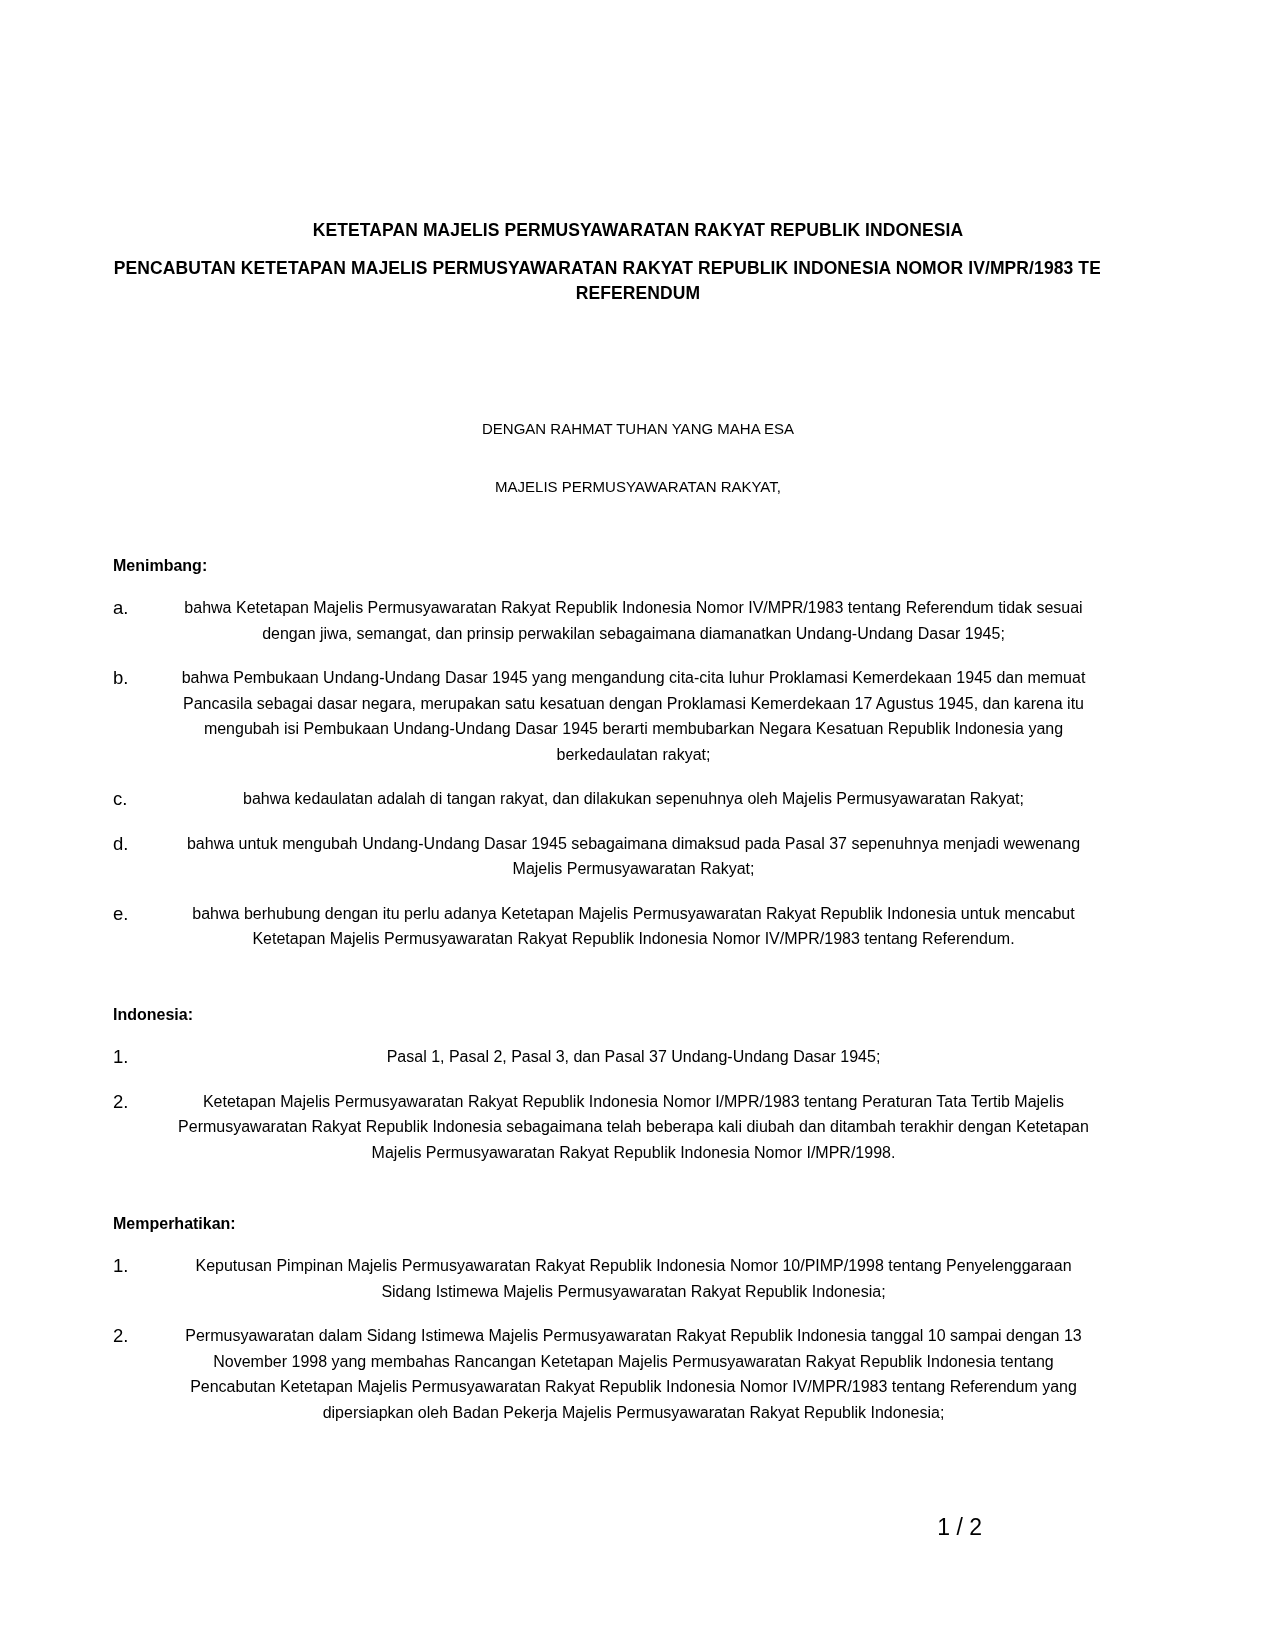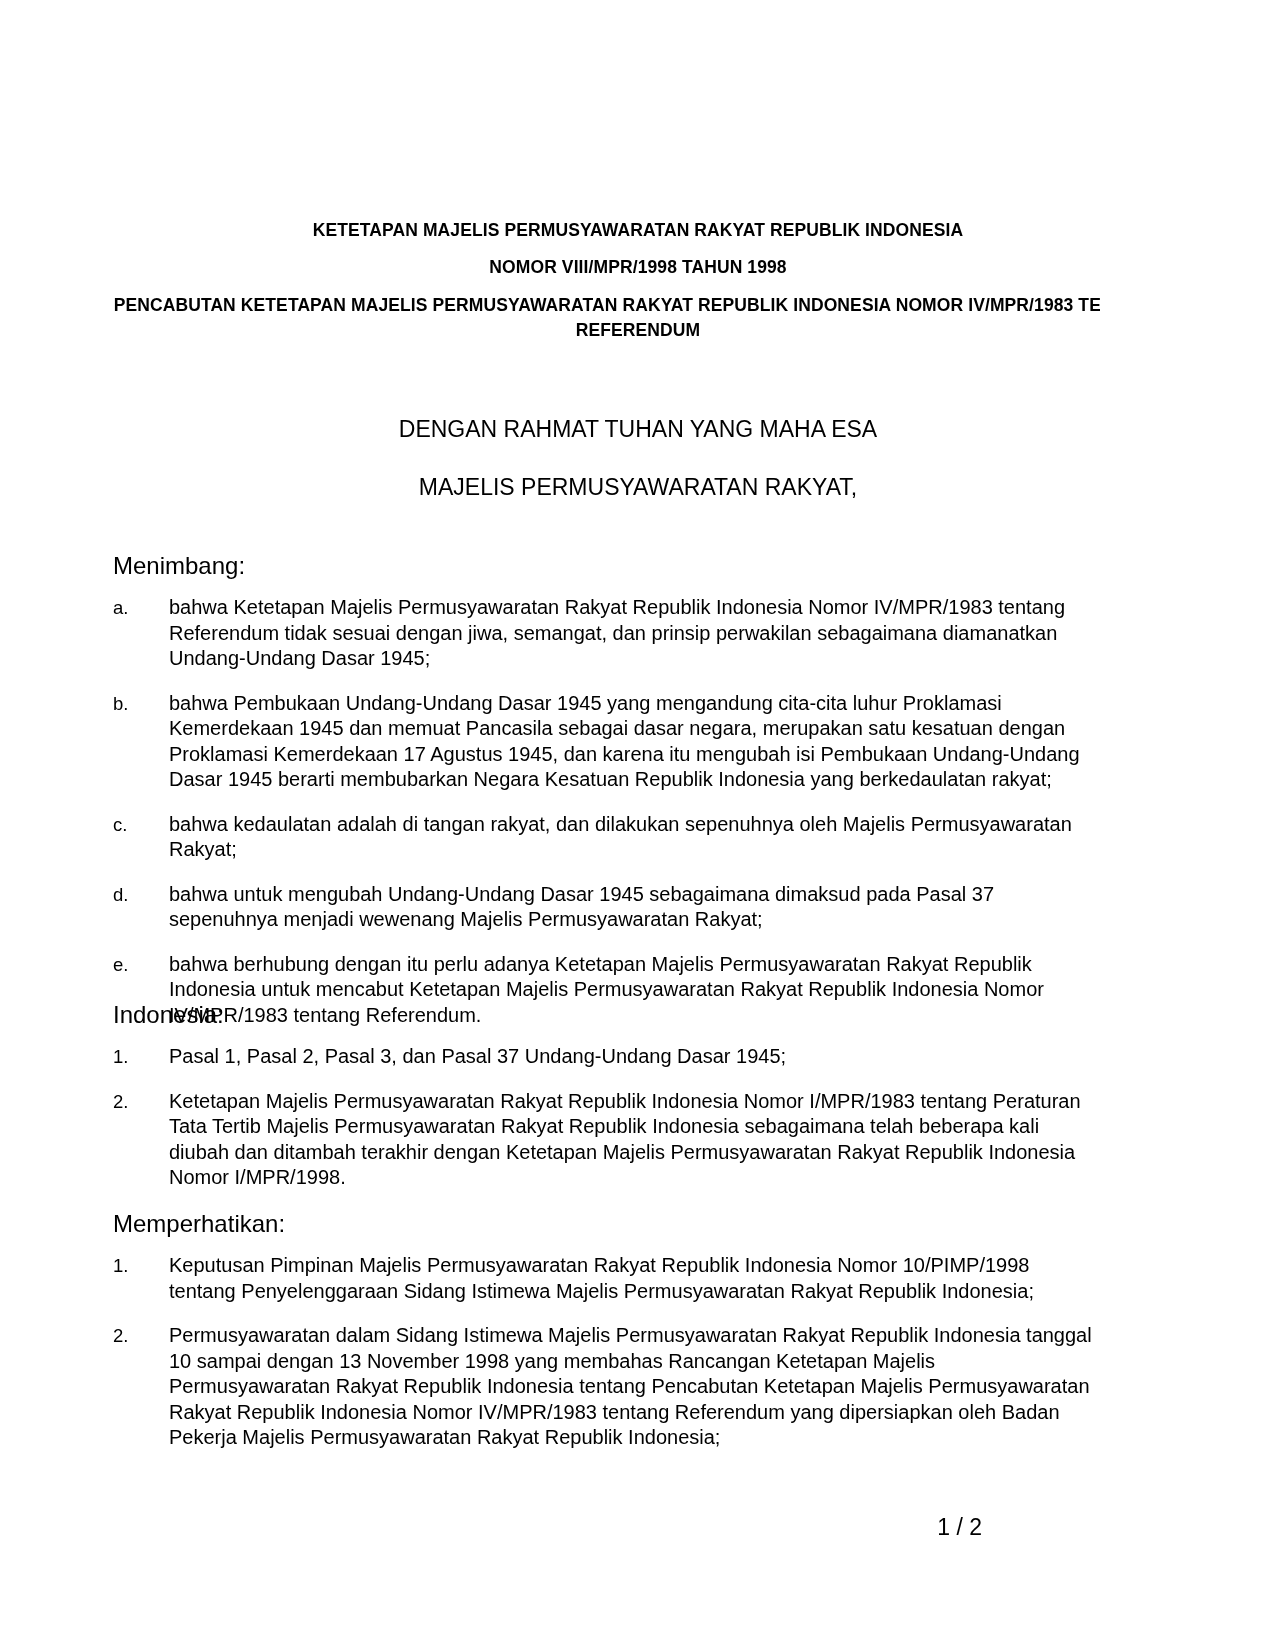--- a/index.html
+++ b/index.html
@@ -42,79 +42,79 @@
   .title-line.multi {
     line-height: 25px;
   }
 
   
   .centered-line {
     position: absolute;
     width: 1050px;
     left: 113px;
     text-align: center;
-    font-size: 23px;
+    font-size: 15px;
     line-height: 24px;
   }
   #line-rahmat { top: 394px; }
   #line-majelis { top: 452px; }
 
   
   .section {
     position: absolute;
     left: 113px;
     width: 985px;
   }
   #sec-menimbang { top: 530px; }
   #sec-mengingat { top: 979px; }
   #sec-memperhatikan { top: 1188px; }
 
   .section-label {
-    font-size: 24px;
+    font-size: 16px;
     line-height: 26px;
     margin: 0 0 16px 0;
+    font-weight: bold;
   }
 
   .item {
     display: flex;
     margin: 0 0 19px 0;
   }
   .item:last-child { margin-bottom: 0; }
 
   .item-marker {
     flex: 0 0 auto;
     width: 56px;
     font-size: 18.5px;
     line-height: 25.5px;
   }
   .item-text {
     flex: 1 1 auto;
-    font-size: 20px;
+    font-size: 16px;
     line-height: 25.5px;
-    text-align: left;
+    text-align: center;
   }
 
   
   .footer {
     position: absolute;
     right: 118px;
     top: 1492px;
     font-size: 23px;
     line-height: 24px;
     text-align: right;
   }
 </style>
 </head>
 <body>
 
 <div class="page">
 
   <div class="title-block">
     <div class="title-line">KETETAPAN MAJELIS PERMUSYAWARATAN RAKYAT REPUBLIK INDONESIA</div>
-    <div class="title-line">NOMOR VIII/MPR/1998 TAHUN 1998</div>
     <div class="title-line multi">PENCABUTAN KETETAPAN MAJELIS PERMUSYAWARATAN RAKYAT REPUBLIK INDONESIA NOMOR IV/MPR/1983 TENTANG REFERENDUM</div>
   </div>
 
   <div class="centered-line" id="line-rahmat">DENGAN RAHMAT TUHAN YANG MAHA ESA</div>
 
   <div class="centered-line" id="line-majelis">MAJELIS PERMUSYAWARATAN RAKYAT,</div>
 
   <div class="section" id="sec-menimbang">
     <div class="section-label">Menimbang:</div>
 

